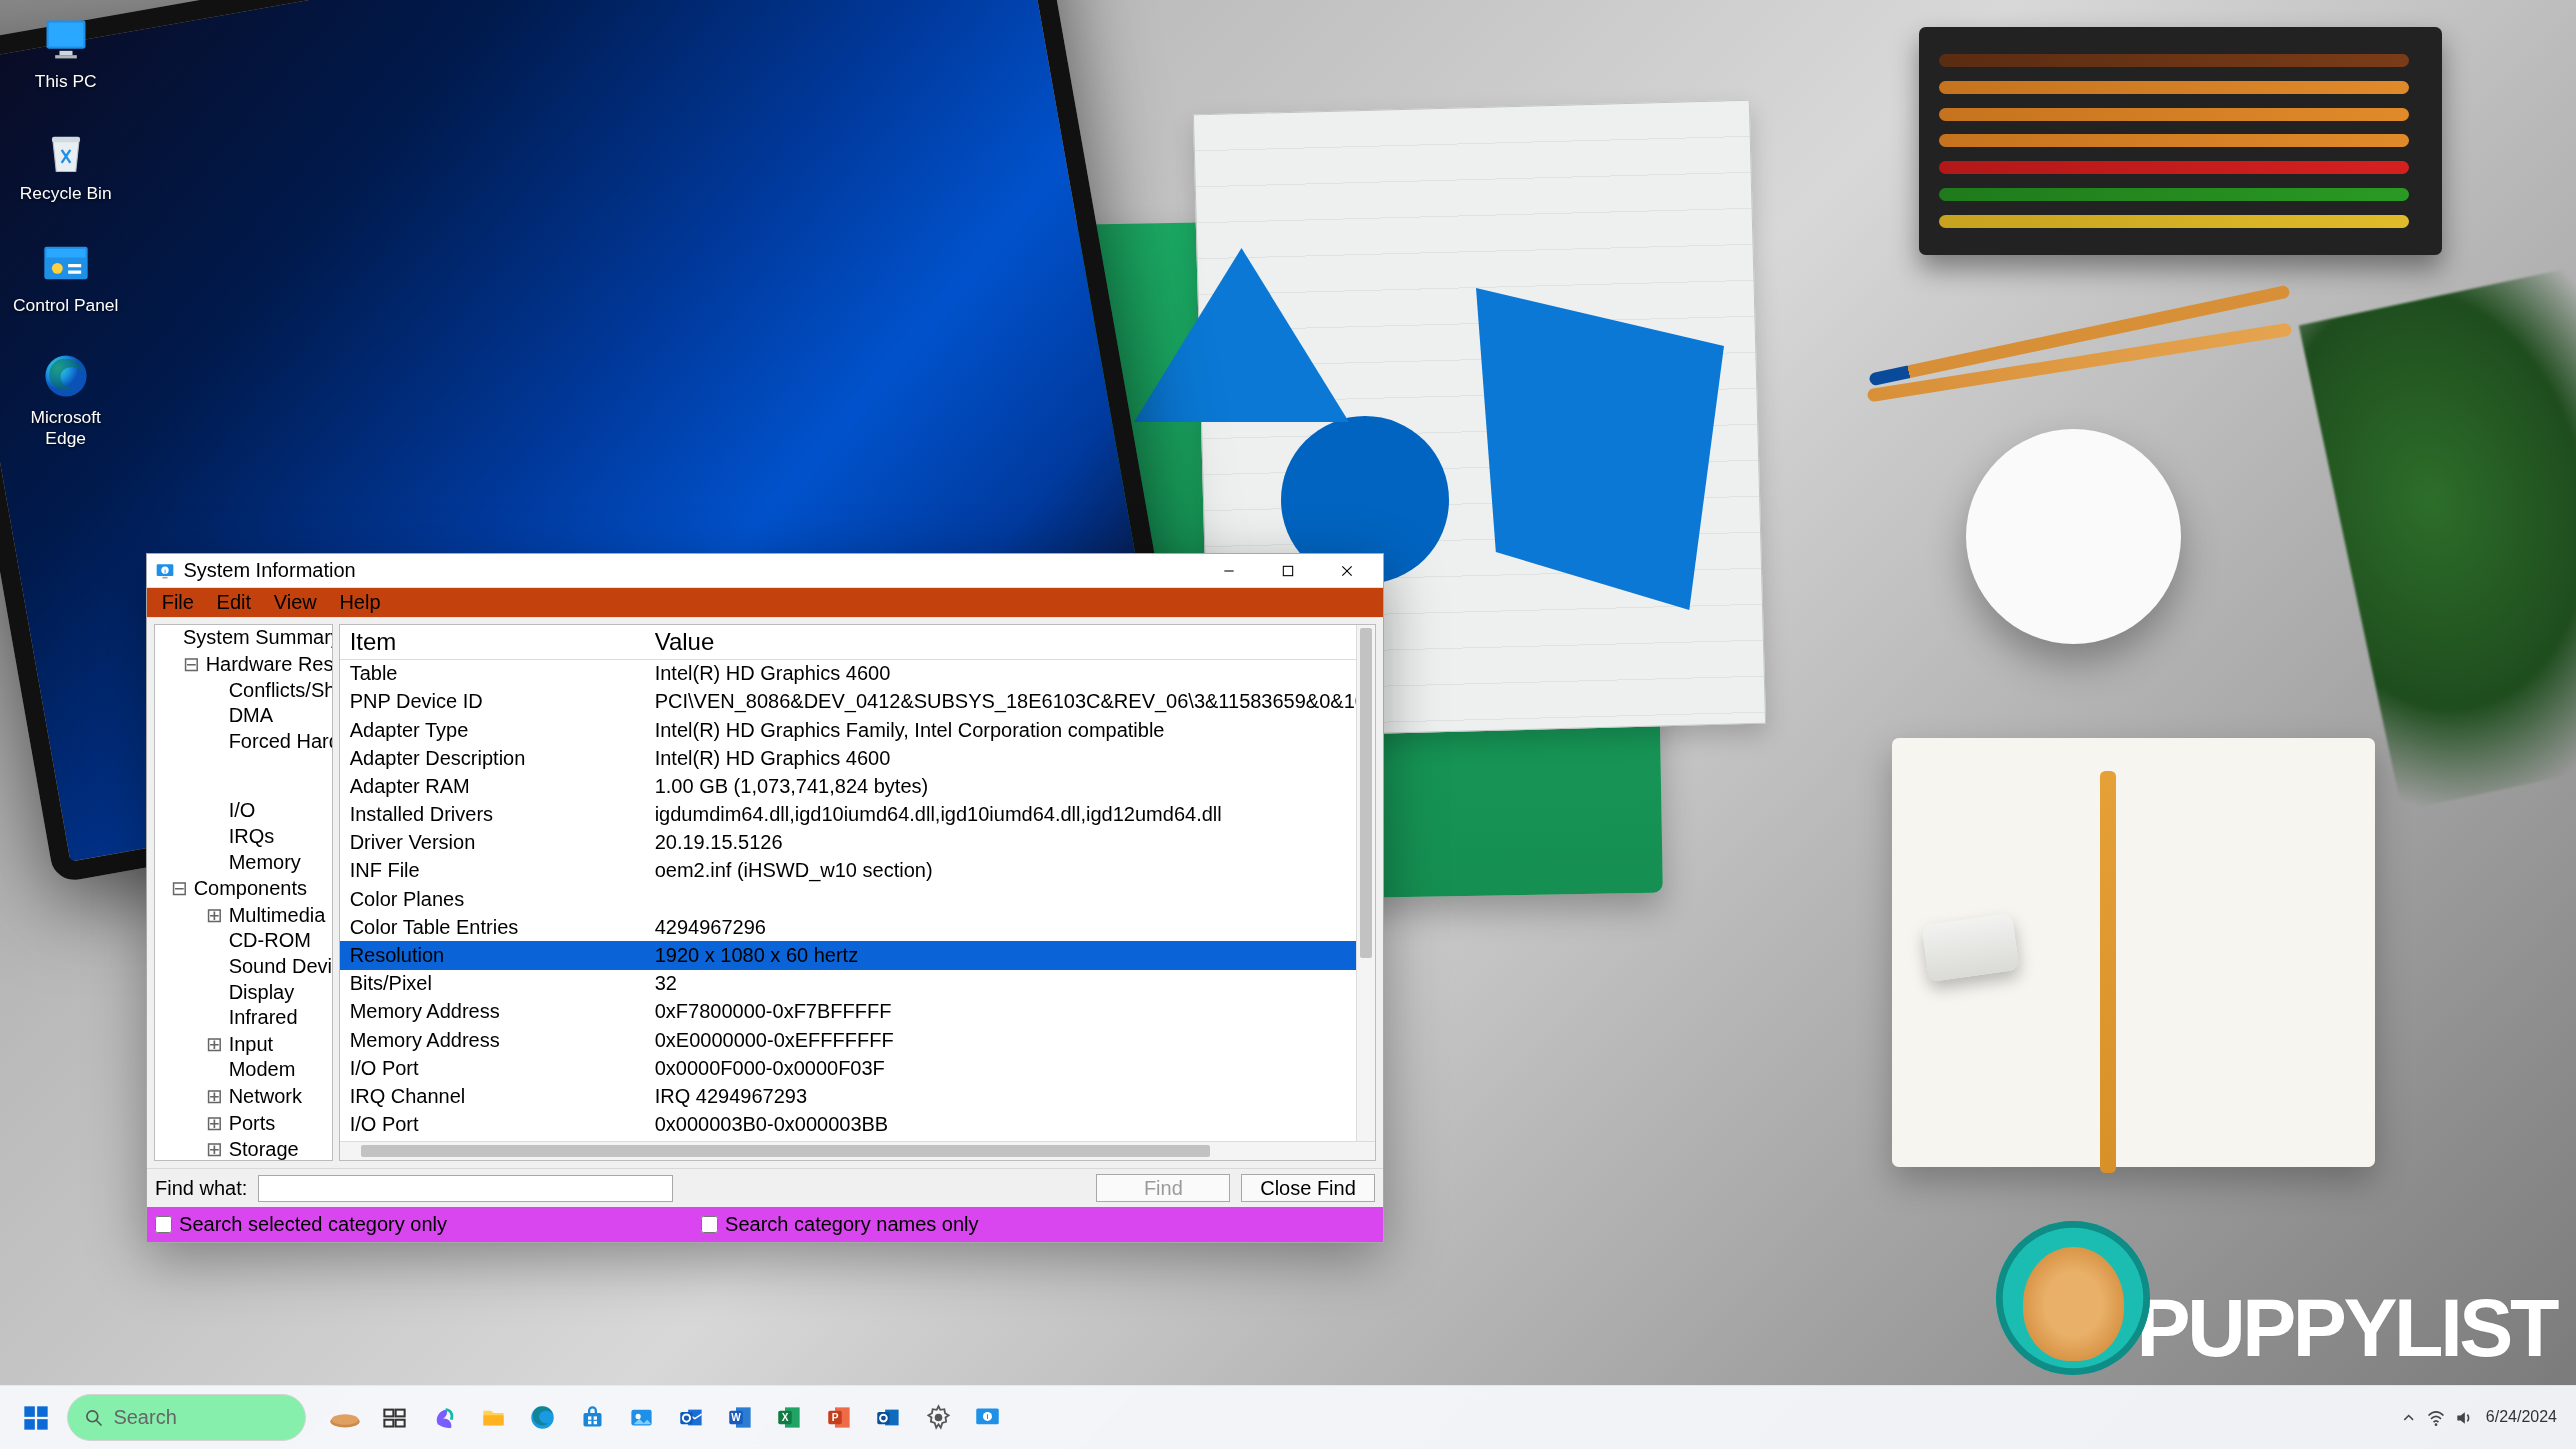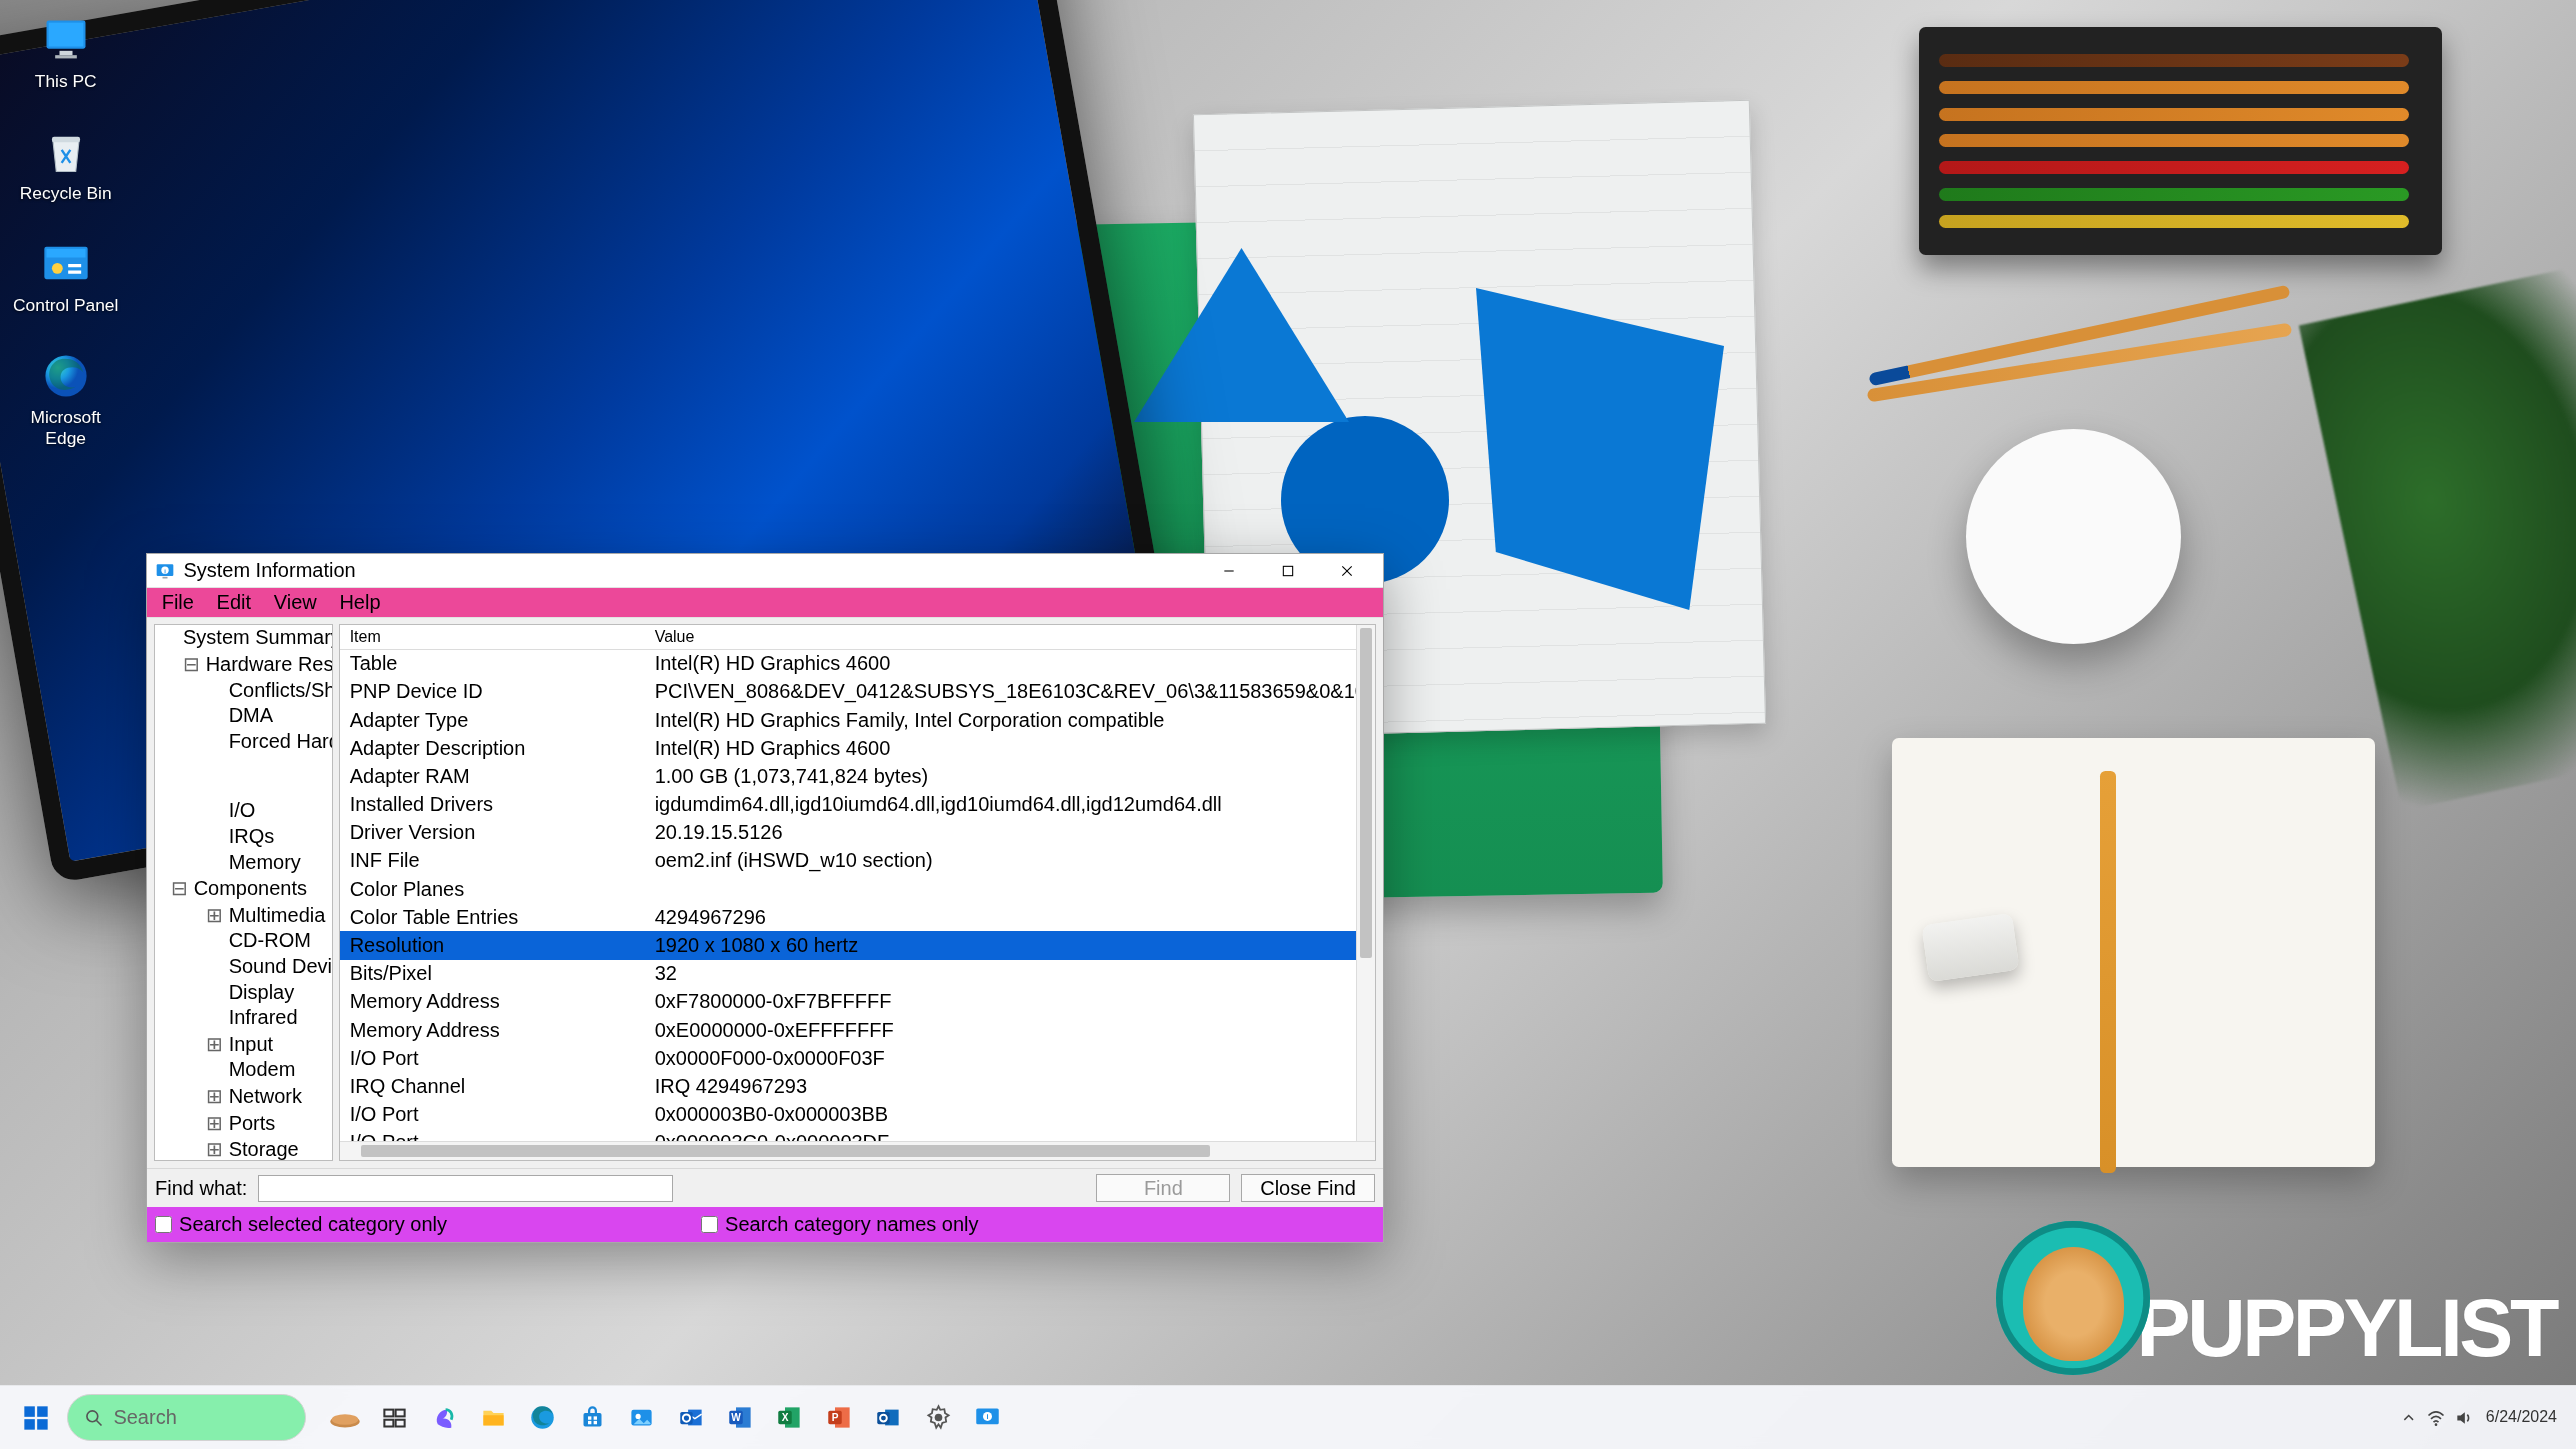--- a/index.html
+++ b/index.html
@@ -27,28 +27,28 @@
   .deskicon .ic { width:55px; height:55px; display:flex; align-items:center; justify-content:center; }
   .deskicon span { color:#fff; font-size:17.4px; text-shadow:0 1.3px 2.7px rgba(0,0,0,.8); text-align:center; }
 
   .window { position:absolute; left:146px; top:553px; width:1238px; height:690px; background:#f0f0f0;
     border:0.7px solid #a8a8a8; box-shadow:0 17.4px 54px rgba(0,0,0,.35); display:flex; flex-direction:column; }
   .titlebar { height:34px; display:flex; align-items:center; padding:0 6.7px; background:#fff; border-bottom:0.7px solid #e2e2e2; }
   .titlebar .wicon { width:23px; height:23px; display:flex; align-items:center; justify-content:center; margin-right:6.7px; }
   .titlebar .wtitle { font-size:20px; color:#000; }
   .wbtns { margin-left:auto; display:flex; }
   .wbtn { width:59px; height:34px; display:flex; align-items:center; justify-content:center; cursor:pointer; }
-  .menubar { height:29.5px; display:flex; align-items:center; gap:1.3px; padding:0 4px; background:#ec4899; border-bottom:0.7px solid #e2e2e2; }
+  .menubar { height:29.5px; display:flex; align-items:center; gap:1.3px; padding:0 4px; background:#c2410c; border-bottom:0.7px solid #e2e2e2; }
   .menuitem { padding:2.7px 10.7px; font-size:20px; cursor:pointer; }
   .body { flex:1; display:flex; gap:6.7px; padding:6.7px; background:#f0f0f0; min-height:0; }
   .treepanel { width:232px; background:#fff; border:0.7px solid #bcbcbc; overflow:auto; font-size:20px; }
   .tree-row { padding:1.3px 4px; cursor:pointer; white-space:nowrap; }
   .tree-exp { display:inline-block; width:17.4px; text-align:center; color:#666; }
   .listpanel { flex:1; background:#fff; border:0.7px solid #bcbcbc; display:flex; flex-direction:column; min-height:0; }
-  .listhead { display:flex; border-bottom:0.7px solid #dcdcdc; font-size:16px;justify-content:space-between; }
+  .listhead { display:flex; border-bottom:0.7px solid #dcdcdc; font-size:24px;justify-content:space-between; }
   .listhead .col { padding:2.7px 9.4px; }
   .listbody { flex:1; overflow-y:auto; overflow-x:auto; font-size:20px; }
   .lrow { display:flex; padding:1.3px 0; cursor:default; white-space:nowrap; }
   .lrow.selected { background:#0a64d8; color:#000000; }
   .lcell { padding:1.3px 9.4px; }
   .col-item { width:305px; flex:0 0 305px; }
   .col-val { flex:1; min-width:604px; }
   .hscroll { height:19px; border-top:0.7px solid #dcdcdc; background:#f4f4f4; display:flex; align-items:center; }
   .hscroll .thumb { height:12px; width:82%; margin-left:2%; background:#c2c2c2; border-radius:2px; }
   .findbar { height:39px; display:flex; align-items:center; gap:10.7px; padding:0 8px; background:#f0f0f0; border-top:0.7px solid #d8d8d8; }

